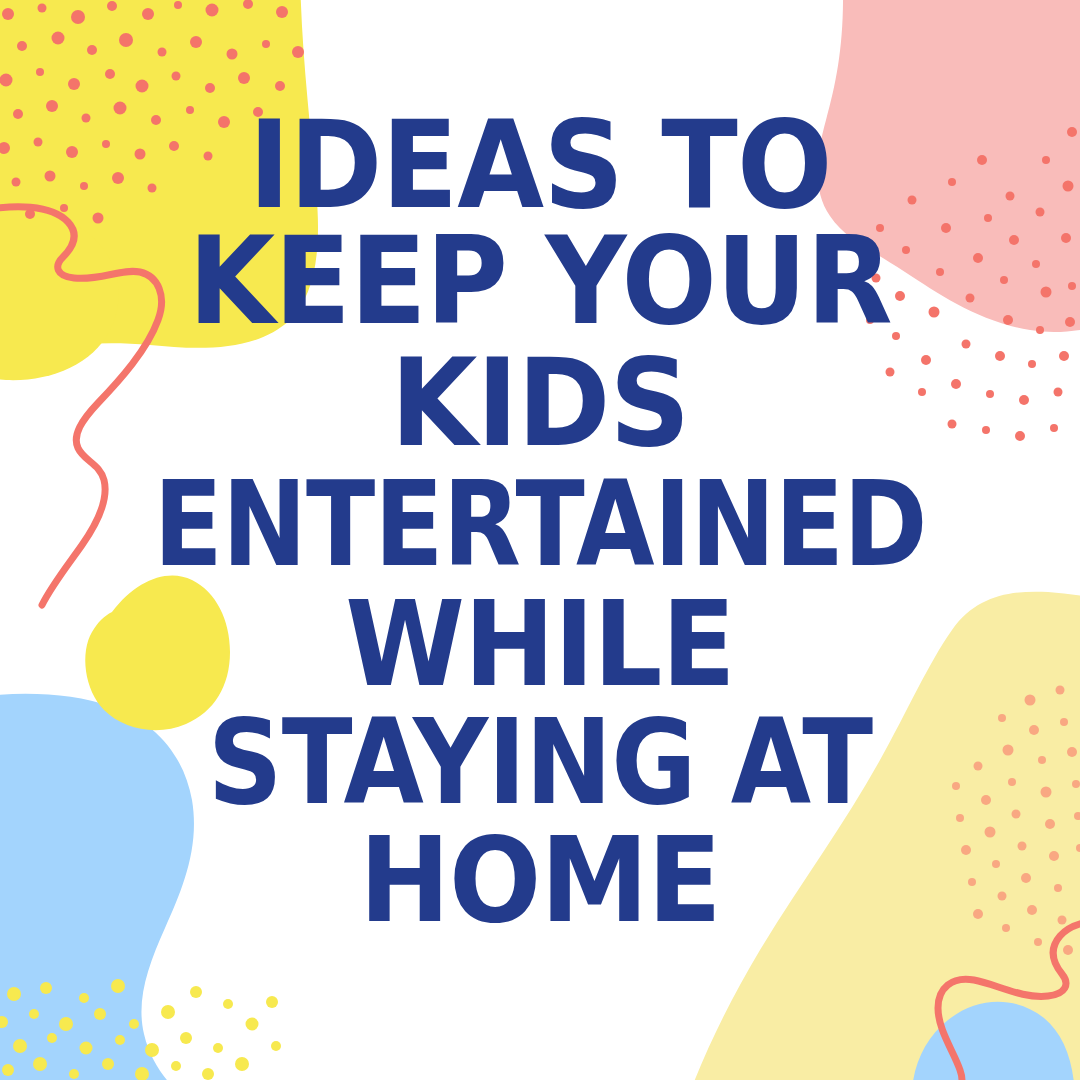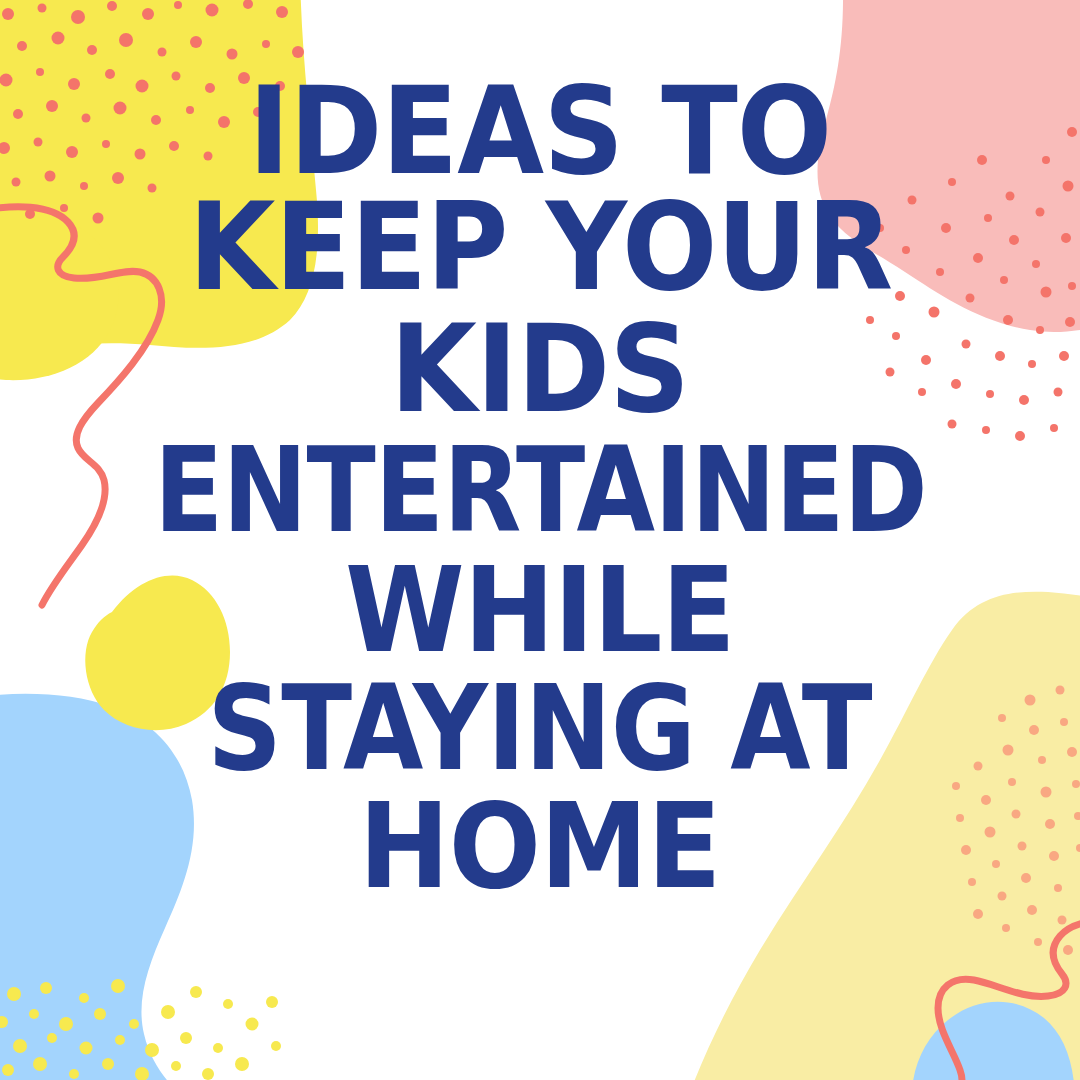--- a/index.html
+++ b/index.html
@@ -22,23 +22,22 @@
     height: 1080px;
   }
   #title-block {
     position: absolute;
     left: 0;
     top: 0;
     width: 1080px;
     height: 1080px;
     display: flex;
     flex-direction: column;
-    align-items: center;
     justify-content: flex-start;
-    padding-top: 74px;
+    padding-top: 108px;
     box-sizing: border-box;
     z-index: 5;
     pointer-events: none;
   }
   .title-line {
     color: #233B8C;
     font-family: "DejaVu Sans", sans-serif;
     font-weight: 700;
     font-size: 118px;
     line-height: 0.95;

